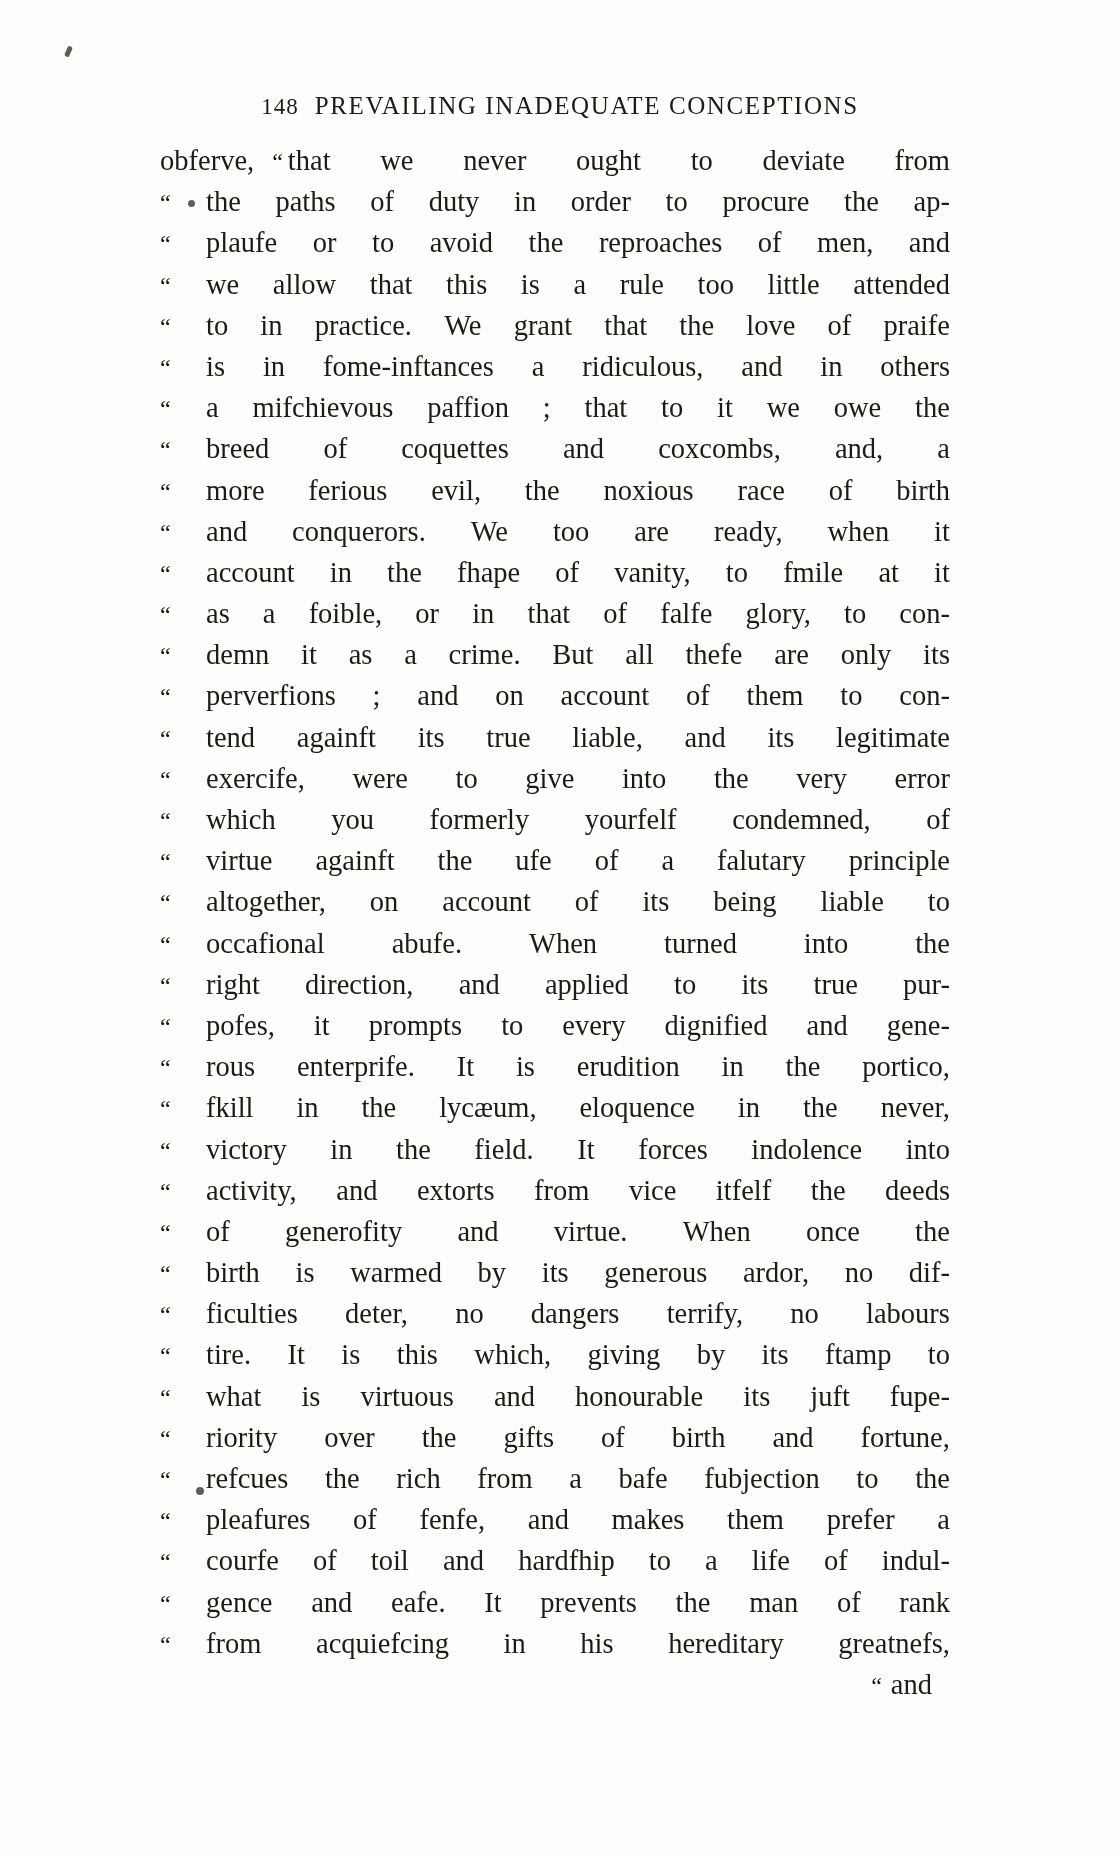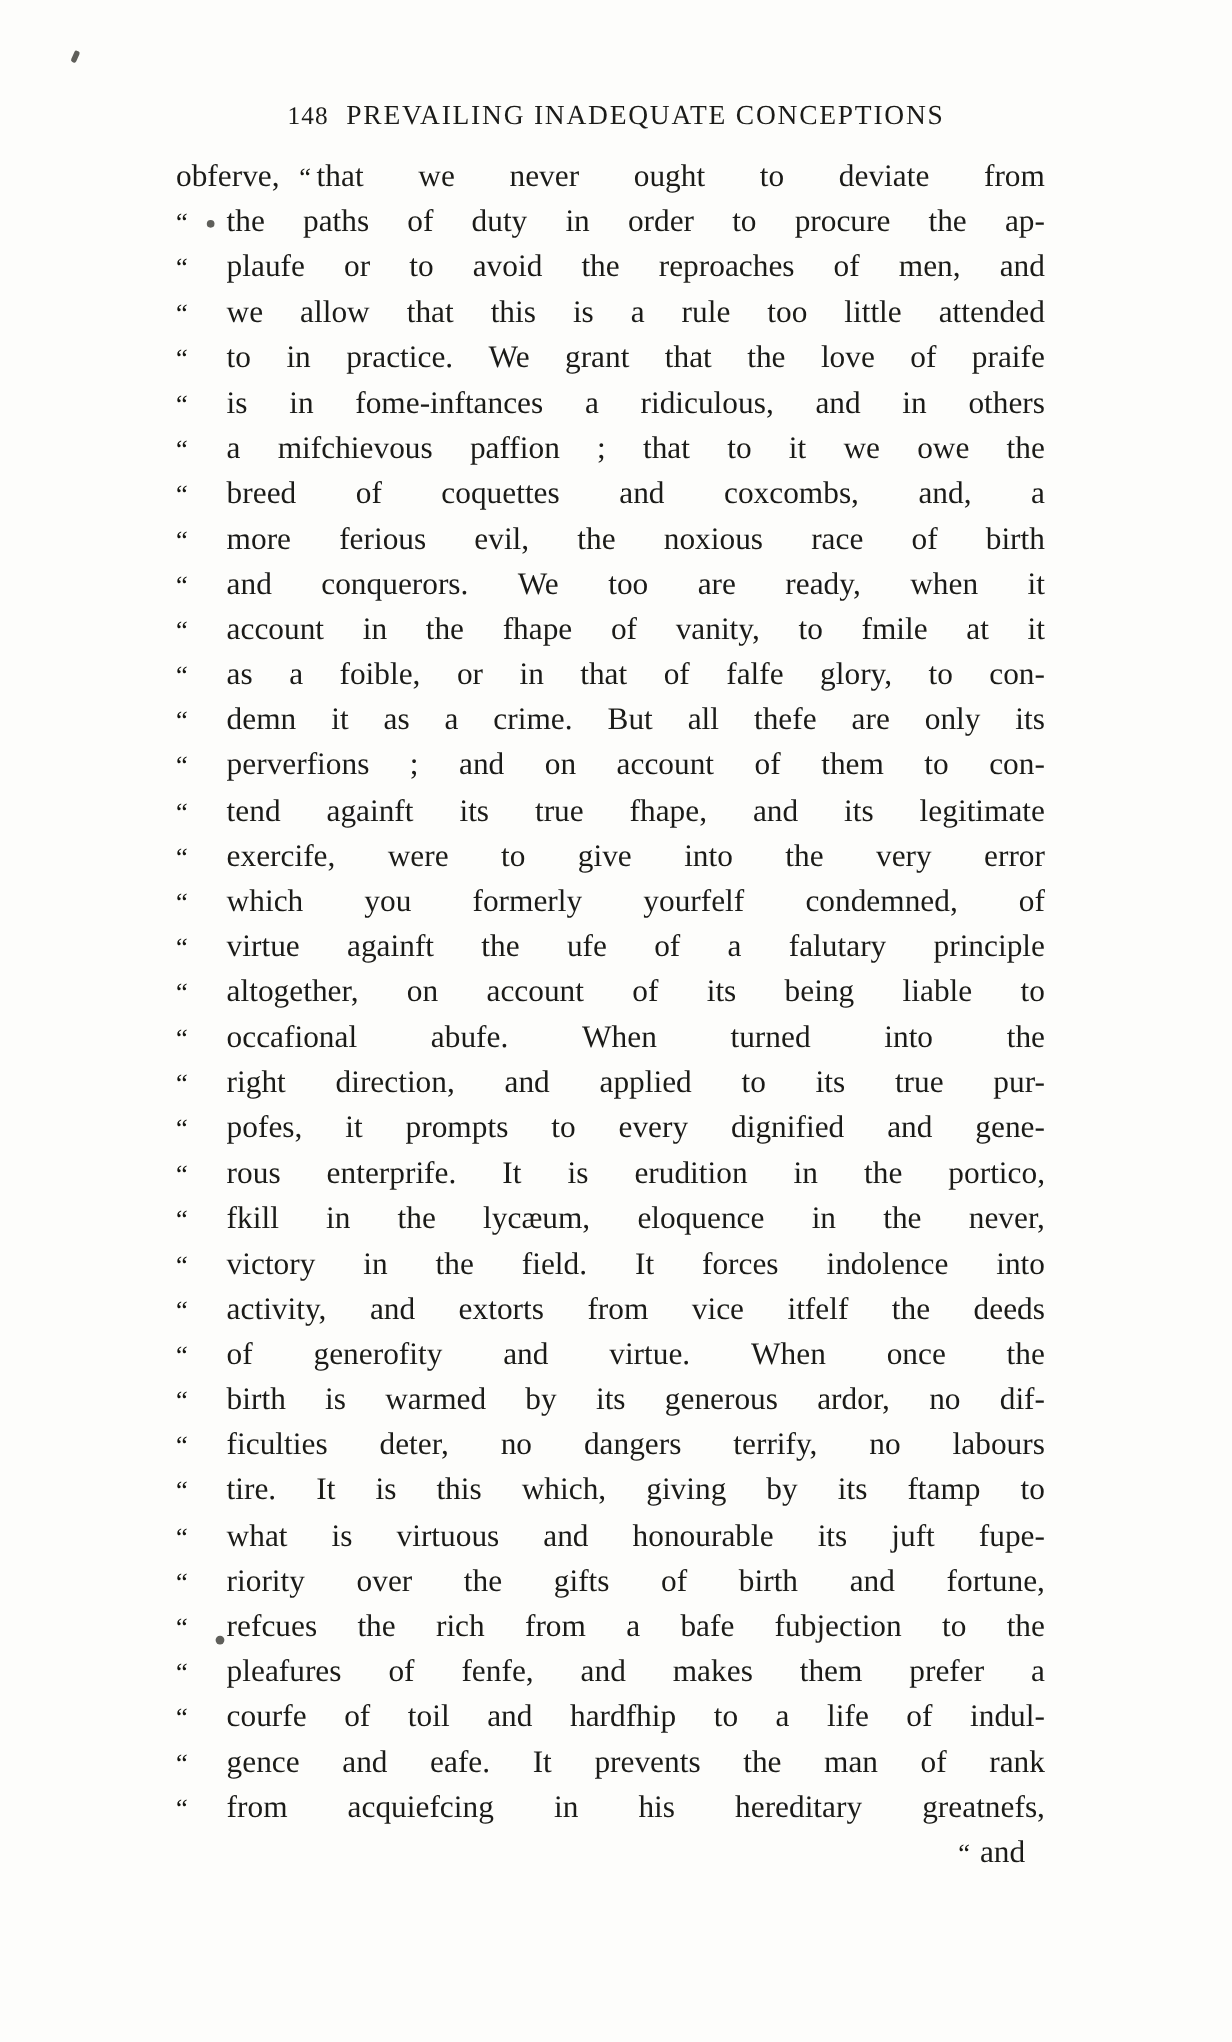--- a/index.html
+++ b/index.html
@@ -307,21 +307,21 @@
           <span>con-</span>
         </span>
       </div>
       <div class="line">
         <span class="qm">“</span>
         <span class="ln-text just">
           <span>tend</span>
           <span>againft</span>
           <span>its</span>
           <span>true</span>
-          <span>fhape,</span>
+          <span>liable,</span>
           <span>and</span>
           <span>its</span>
           <span>legitimate</span>
         </span>
       </div>
       <div class="line">
         <span class="qm">“</span>
         <span class="ln-text just">
           <span>exercife,</span>
           <span>were</span>

